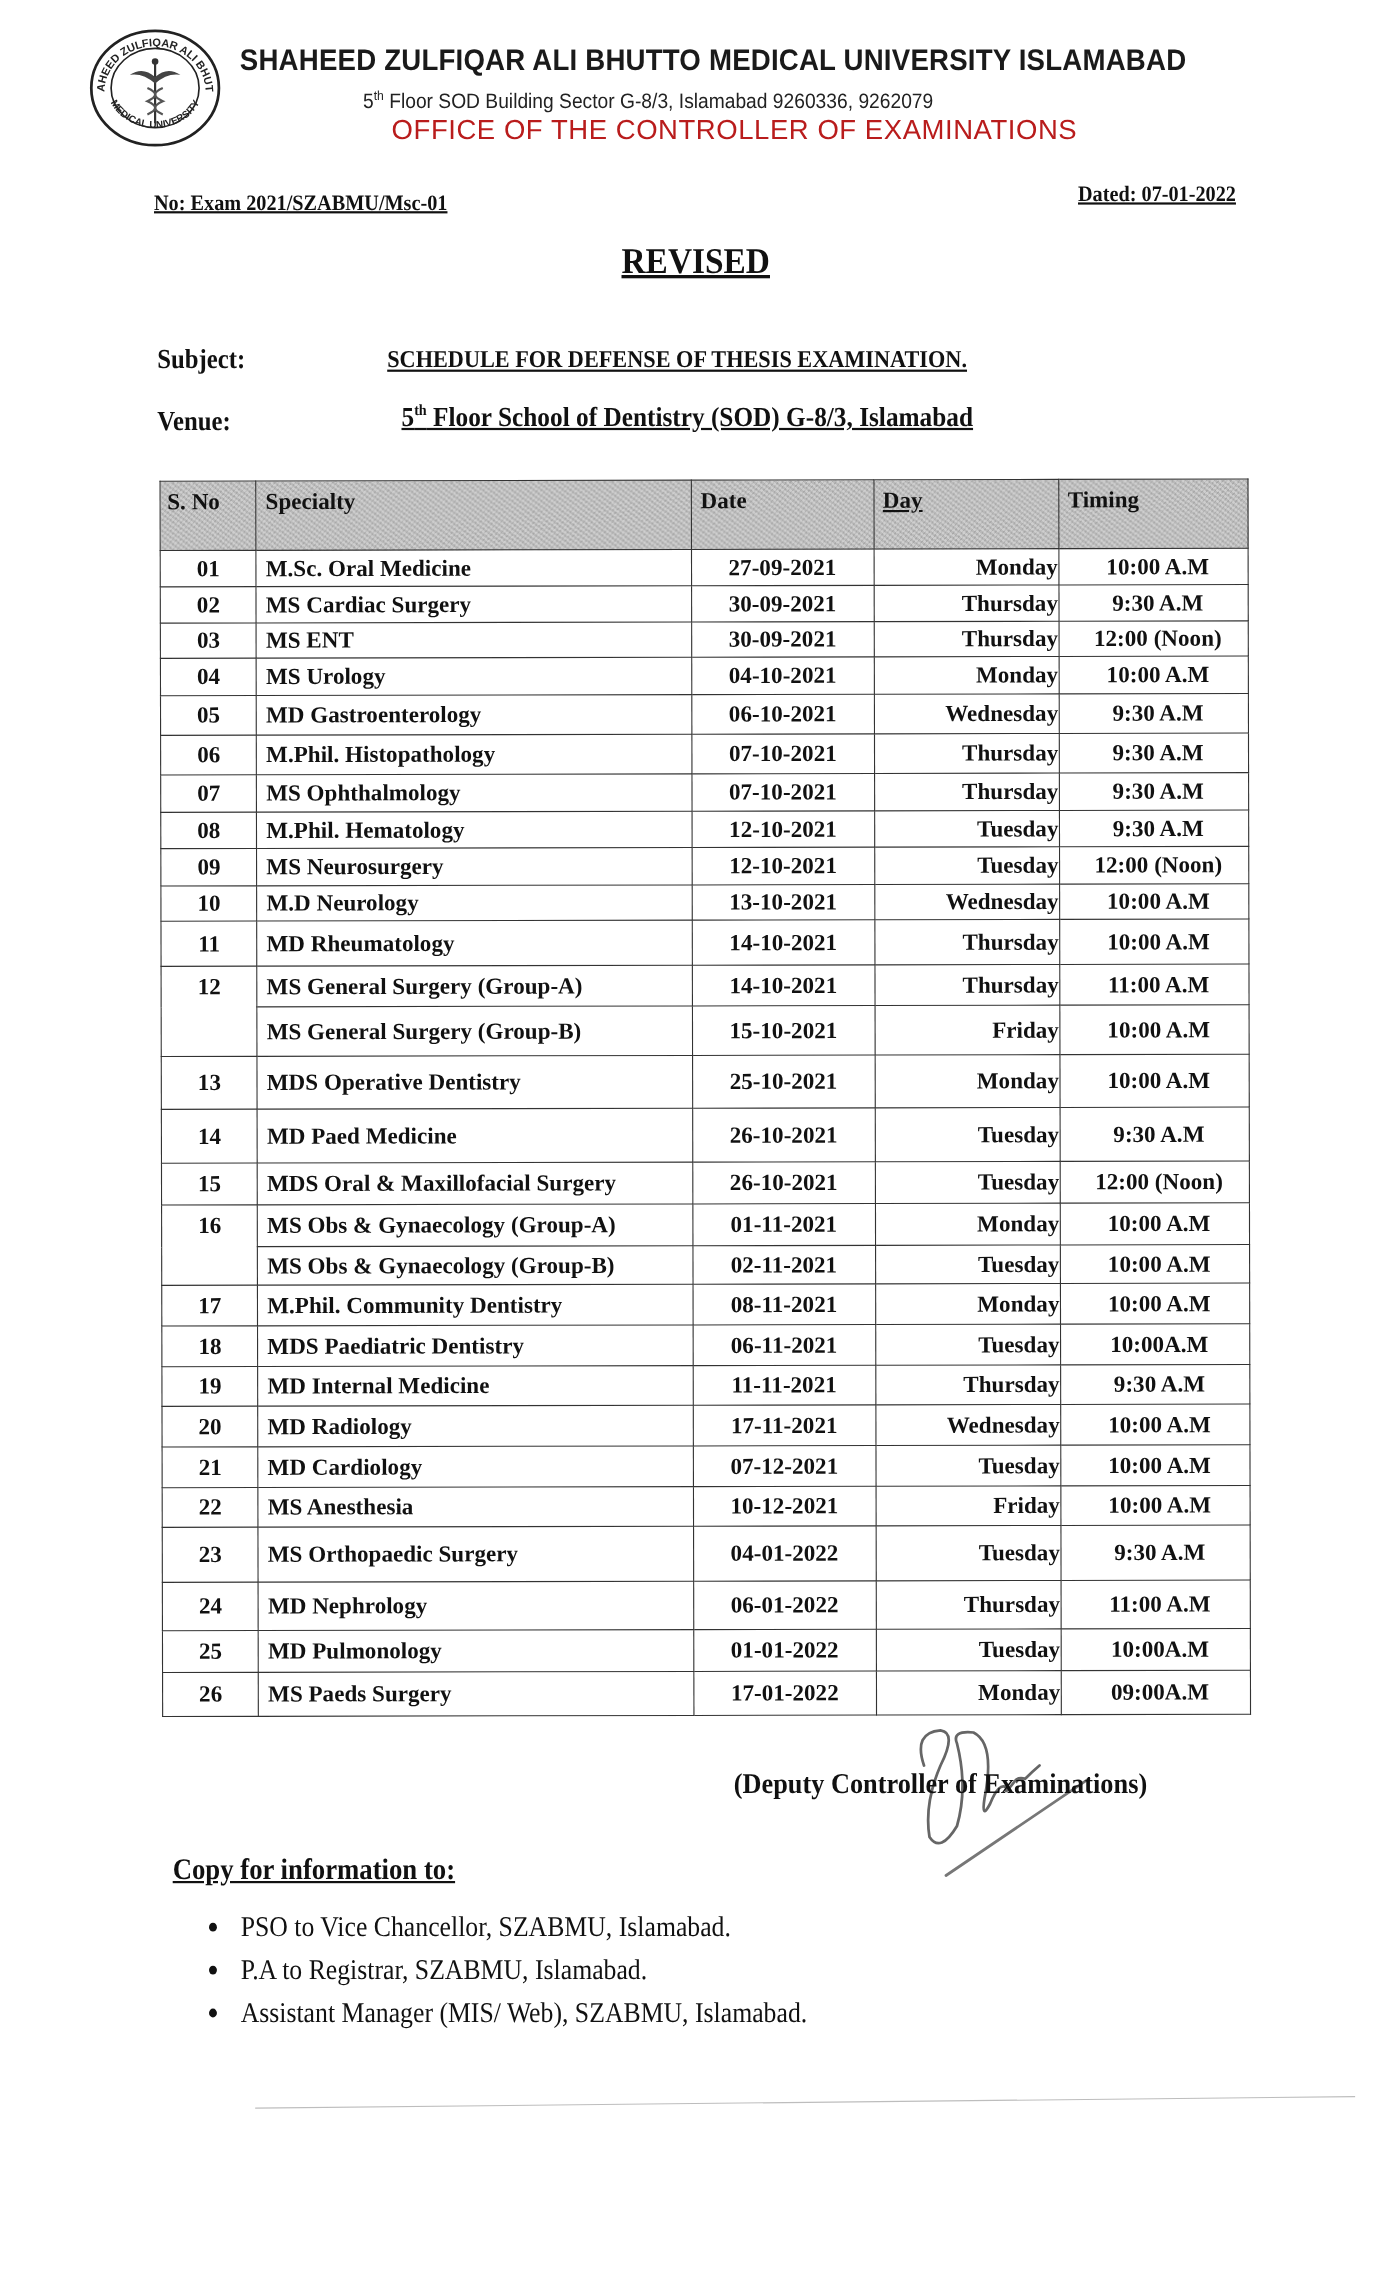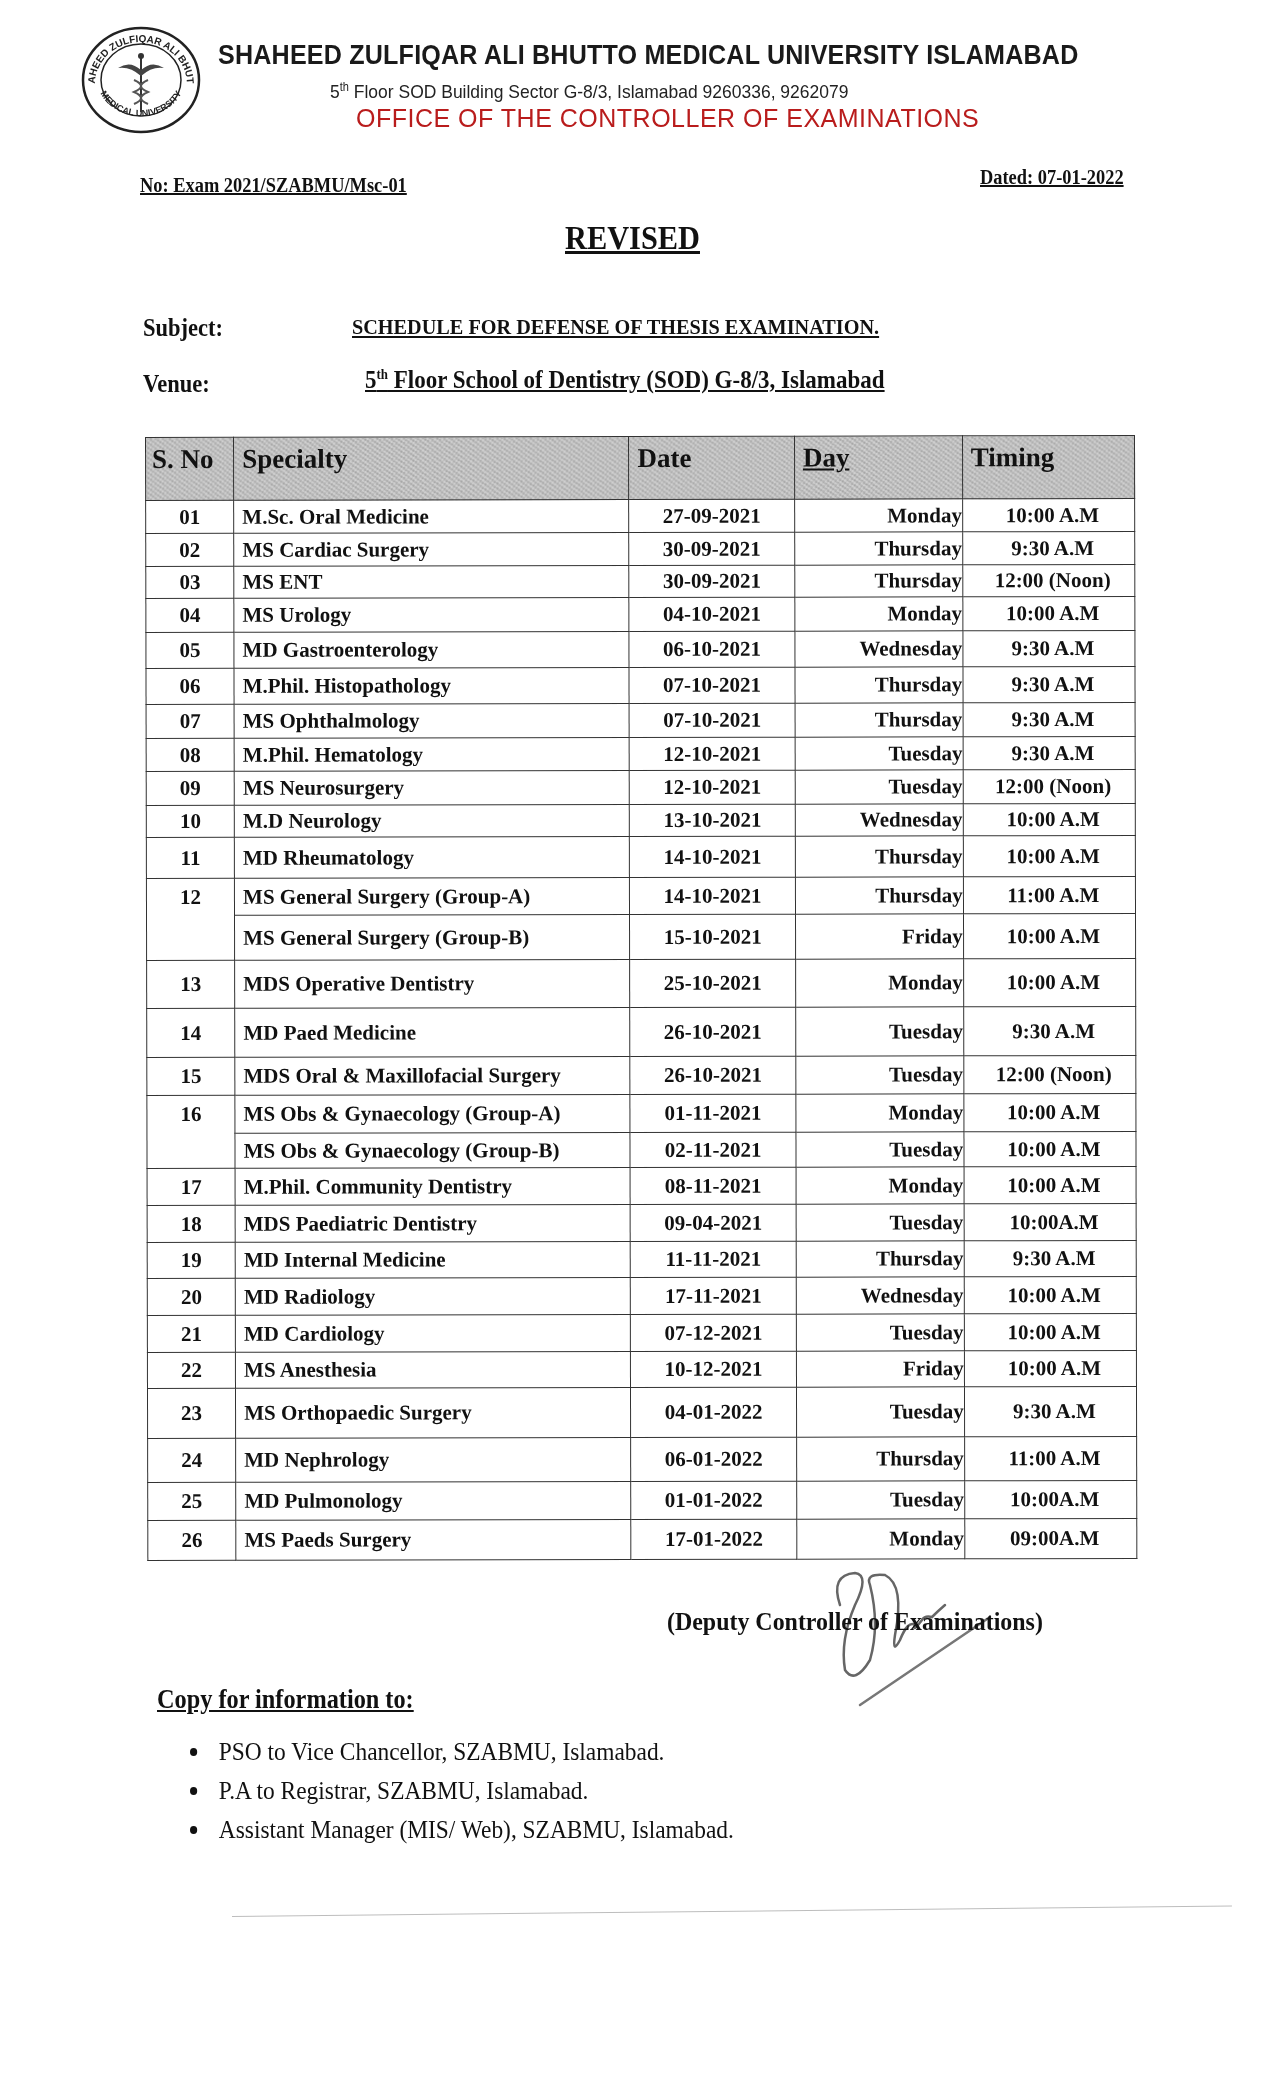--- a/index.html
+++ b/index.html
@@ -24,21 +24,21 @@
   #venue-label { left:143px; top:370px; }
   .meta-value { font-size:22px; font-weight:bold; text-decoration:underline; white-space:nowrap; transform:scaleX(0.92); transform-origin:left top; }
   #subject-value { left:352px; top:314px; }
   #venue-value { left:365px; top:366px; font-size:25px; }
   #venue-value sup { font-size:14px; }
 
   
   #schedule-table { left:145px; top:437px; width:990px; border-collapse:collapse; transform:rotate(-0.12deg); transform-origin:left top; }
   #schedule-table td, #schedule-table th { border:1.5px solid #333; padding:0; font-family:"Liberation Serif","DejaVu Serif",serif; font-weight:bold; font-size:21px; color:#111; }
   #schedule-table th {
-    height:56px; text-align:left; vertical-align:top; padding-top:6px; padding-left:8px; font-size:27px;
+    height:56px; text-align:left; vertical-align:top; padding-top:6px; padding-left:8px; font-size:21px;
     background-color:#bcbcbc;
     background-image:
       repeating-linear-gradient(37deg, rgba(255,255,255,0.18) 0 2px, rgba(0,0,0,0.05) 2px 4px),
       repeating-linear-gradient(-53deg, rgba(0,0,0,0.06) 0 1px, rgba(255,255,255,0.12) 1px 3px);
   }
   #schedule-table th.sno-h { padding-left:6px; }
   .c-sno { width:88px; text-align:center; vertical-align:middle; }
   .c-spec { width:396px; padding-left:8px !important; text-align:left; }
   .c-date { width:166px; text-align:center; }
   .c-day { width:168px; text-align:right; }
@@ -231,21 +231,21 @@
       <tr style="height: 37px;">
         <td class="c-sno" rowspan="1">17</td>
         <td class="c-spec">M.Phil. Community Dentistry</td>
         <td class="c-date">08-11-2021</td>
         <td class="c-day">Monday</td>
         <td class="c-time">10:00 A.M</td>
       </tr>
       <tr style="height: 37px;">
         <td class="c-sno" rowspan="1">18</td>
         <td class="c-spec">MDS Paediatric Dentistry</td>
-        <td class="c-date">09-04-2021</td>
+        <td class="c-date">06-11-2021</td>
         <td class="c-day">Tuesday</td>
         <td class="c-time">10:00A.M</td>
       </tr>
       <tr style="height: 36px;">
         <td class="c-sno" rowspan="1">19</td>
         <td class="c-spec">MD Internal Medicine</td>
         <td class="c-date">11-11-2021</td>
         <td class="c-day">Thursday</td>
         <td class="c-time">9:30 A.M</td>
       </tr>

